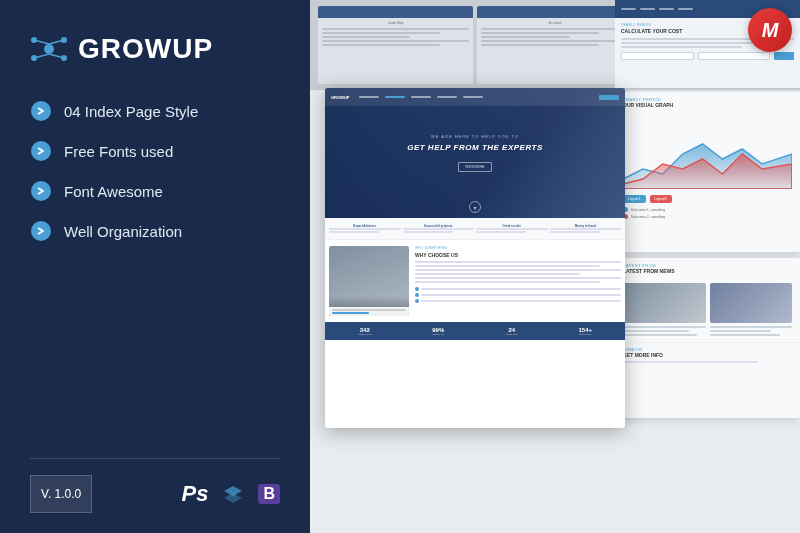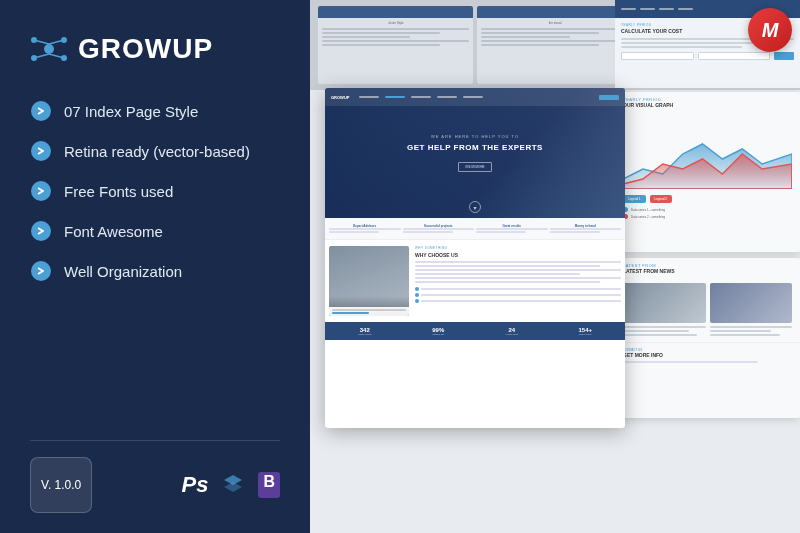--- a/index.html
+++ b/index.html
@@ -68,27 +68,28 @@
       justify-content: space-between;
       margin-top: 10px;
       padding-top: 16px;
       border-top: 1px solid rgba(255,255,255,0.15);
     }
 
     .version-badge {
       background: rgba(255,255,255,0.1);
       color: #fff;
       font-size: 12px;
-      padding: 20px 10px;
-      border-radius: 8px;
+      padding: 11px 10px;
+      border-radius: 0;
       border: 1px solid rgba(255,255,255,0.2);
     }
 
     .tool-icons {
       display: flex;
+      align-items: center;
       gap: 14px;
     }
 
     .tool-icon-item {
       color: #fff;
       font-size: 22px;
       font-weight: 700;
     }
 
     
@@ -195,20 +196,21 @@
       margin-bottom: 4px;
     }
 
     .hero-big-text {
       font-size: 8px;
       font-weight: 700;
       color: #fff;
       text-align: center;
       letter-spacing: 0.5px;
       line-height: 1.3;
+      font-style: italic;
     }
 
     .hero-btn {
       margin-top: 5px;
       background: transparent;
       border: 1px solid rgba(255,255,255,0.6);
       color: #fff;
       font-size: 4px;
       padding: 2px 8px;
       border-radius: 1px;
@@ -569,28 +571,21 @@
     </svg>
     <span class="logo-text">GROWUP</span>
   </div>
 
   <ul class="features-list">
     <li>
       <svg class="feature-icon" viewBox="0 0 22 22">
         <circle cx="11" cy="11" r="10" fill="#4a9fd4"></circle>
         <polyline points="8,8 13,11 8,14" fill="none" stroke="#fff" stroke-width="2" stroke-linejoin="round"></polyline>
       </svg>
-      <span>07 Index Page Style</span>
-    </li>
-    <li>
-      <svg class="feature-icon" viewBox="0 0 22 22">
-        <circle cx="11" cy="11" r="10" fill="#4a9fd4"></circle>
-        <polyline points="8,8 13,11 8,14" fill="none" stroke="#fff" stroke-width="2" stroke-linejoin="round"></polyline>
-      </svg>
-      <span>Retina ready (vector-based)</span>
+      <span>04 Index Page Style</span>
     </li>
     <li>
       <svg class="feature-icon" viewBox="0 0 22 22">
         <circle cx="11" cy="11" r="10" fill="#4a9fd4"></circle>
         <polyline points="8,8 13,11 8,14" fill="none" stroke="#fff" stroke-width="2" stroke-linejoin="round"></polyline>
       </svg>
       <span>Free Fonts used</span>
     </li>
     <li>
       <svg class="feature-icon" viewBox="0 0 22 22">

